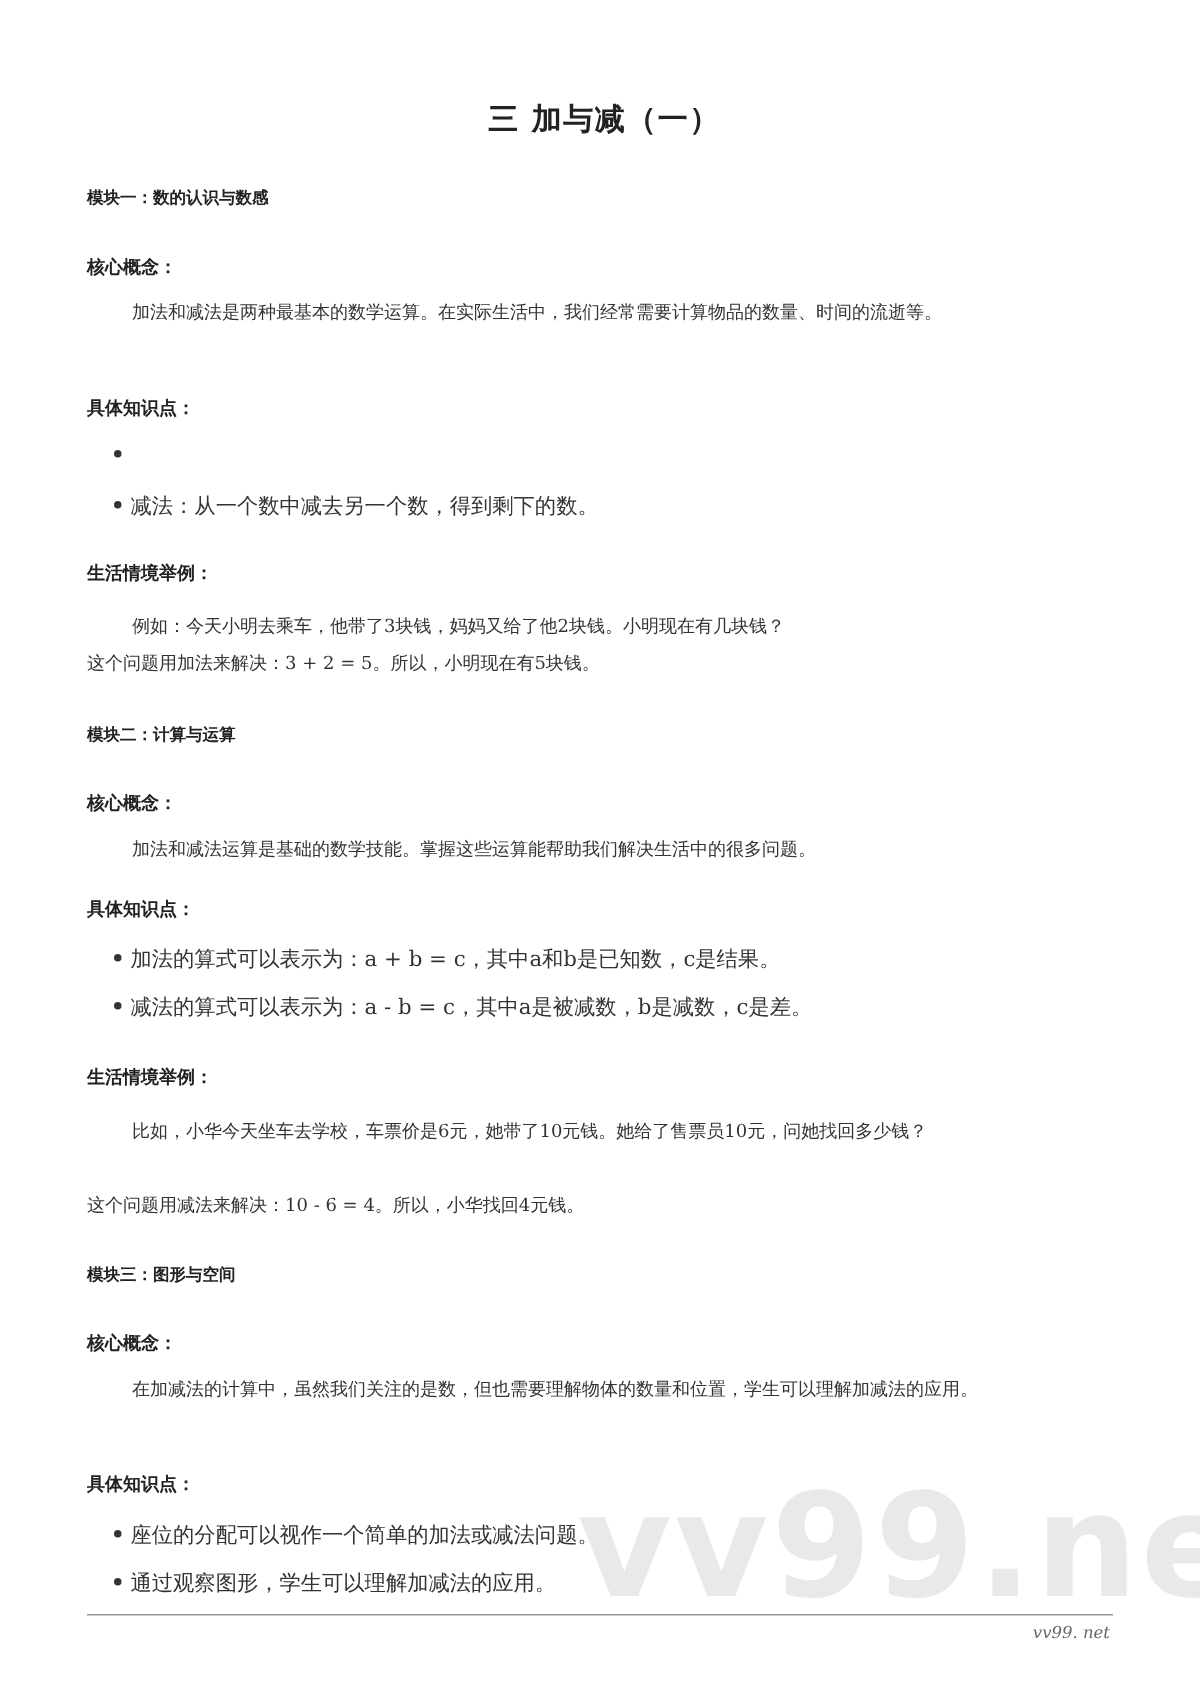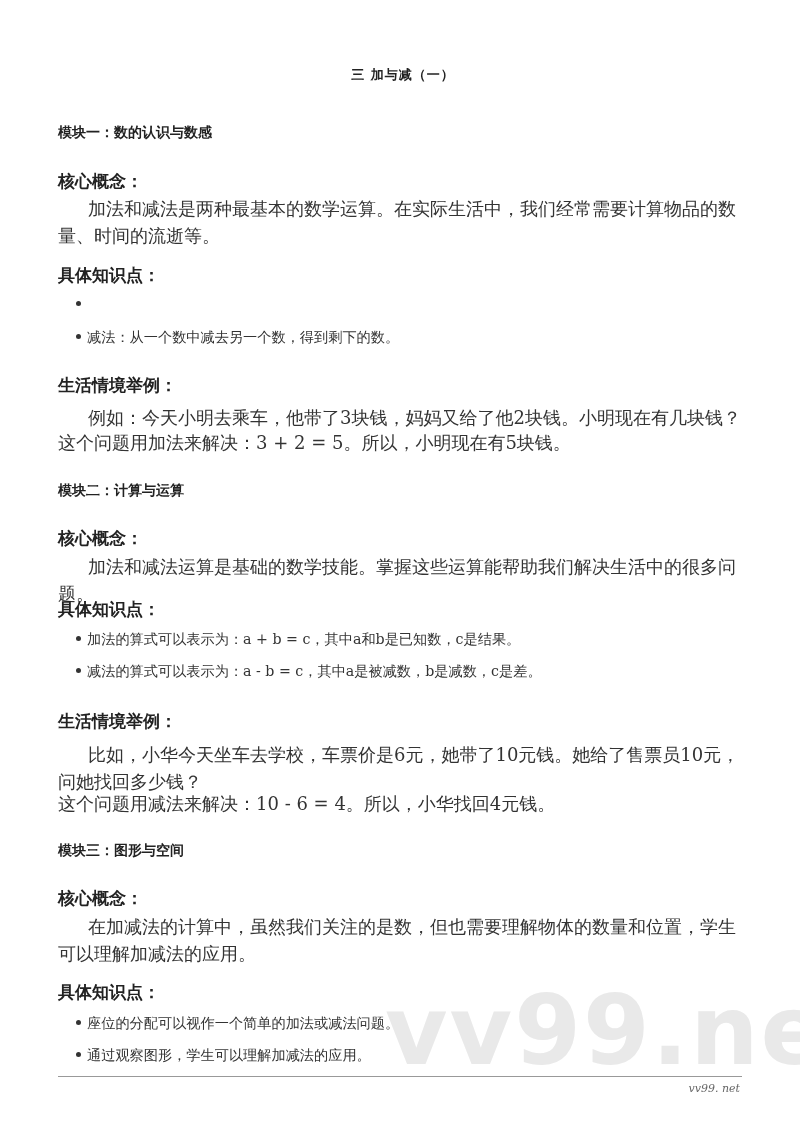--- a/index.html
+++ b/index.html
@@ -4,33 +4,33 @@
 <style>
   html, body { margin: 0; padding: 0; }
   body {
     width: 800px; height: 1130px; background: #ffffff; position: relative;
     overflow: hidden; color: #222;
     font-family: "DejaVu Serif", "Liberation Serif", serif;
   }
   .page { position: absolute; left: 58px; top: 0; width: 690px; }
   .title {
     position: absolute; left: 0; width: 690px; top: 66px; text-align: center;
-    font-family: "DejaVu Sans", sans-serif; font-size: 13px; font-weight: bold; color: #222;
+    font-family: "DejaVu Sans", sans-serif; font-size: 20px; font-weight: bold; color: #222;
     letter-spacing: 1px;
   }
   .module-title {
     position: absolute; left: 0; font-family: "DejaVu Sans", sans-serif;
-    font-size: 14px; font-weight: bold; color: #222;
+    font-size: 11px; font-weight: bold; color: #222;
   }
   .sub {
     position: absolute; left: 0; font-family: "DejaVu Sans", sans-serif;
-    font-size: 17px; font-weight: bold; color: #222;
+    font-size: 12px; font-weight: bold; color: #222;
   }
   .para {
-    position: absolute; left: 0; width: 690px; font-size: 18px; line-height: 27px; color: #333;
+    position: absolute; left: 0; width: 690px; font-size: 12px; line-height: 27px; color: #333;
   }
   .indent { text-indent: 30px; }
   .bullet { position: absolute; left: 18px; font-size: 14.2px; color: #333; }
   .bullet .dot { display: inline-block; width: 5px; height: 5px; border-radius: 50%; background: #333; margin-right: 6px; vertical-align: middle; position: relative; top: -2px; }
   .watermark {
     position: absolute; left: 385px; top: 975px; font-family: "DejaVu Sans", sans-serif;
     font-size: 96px; font-weight: bold; color: #e9e9e9; letter-spacing: 2px;
   }
   .rule { position: absolute; left: 58px; width: 684px; top: 1076px; height: 1px; background: #999; }
   .footer {

